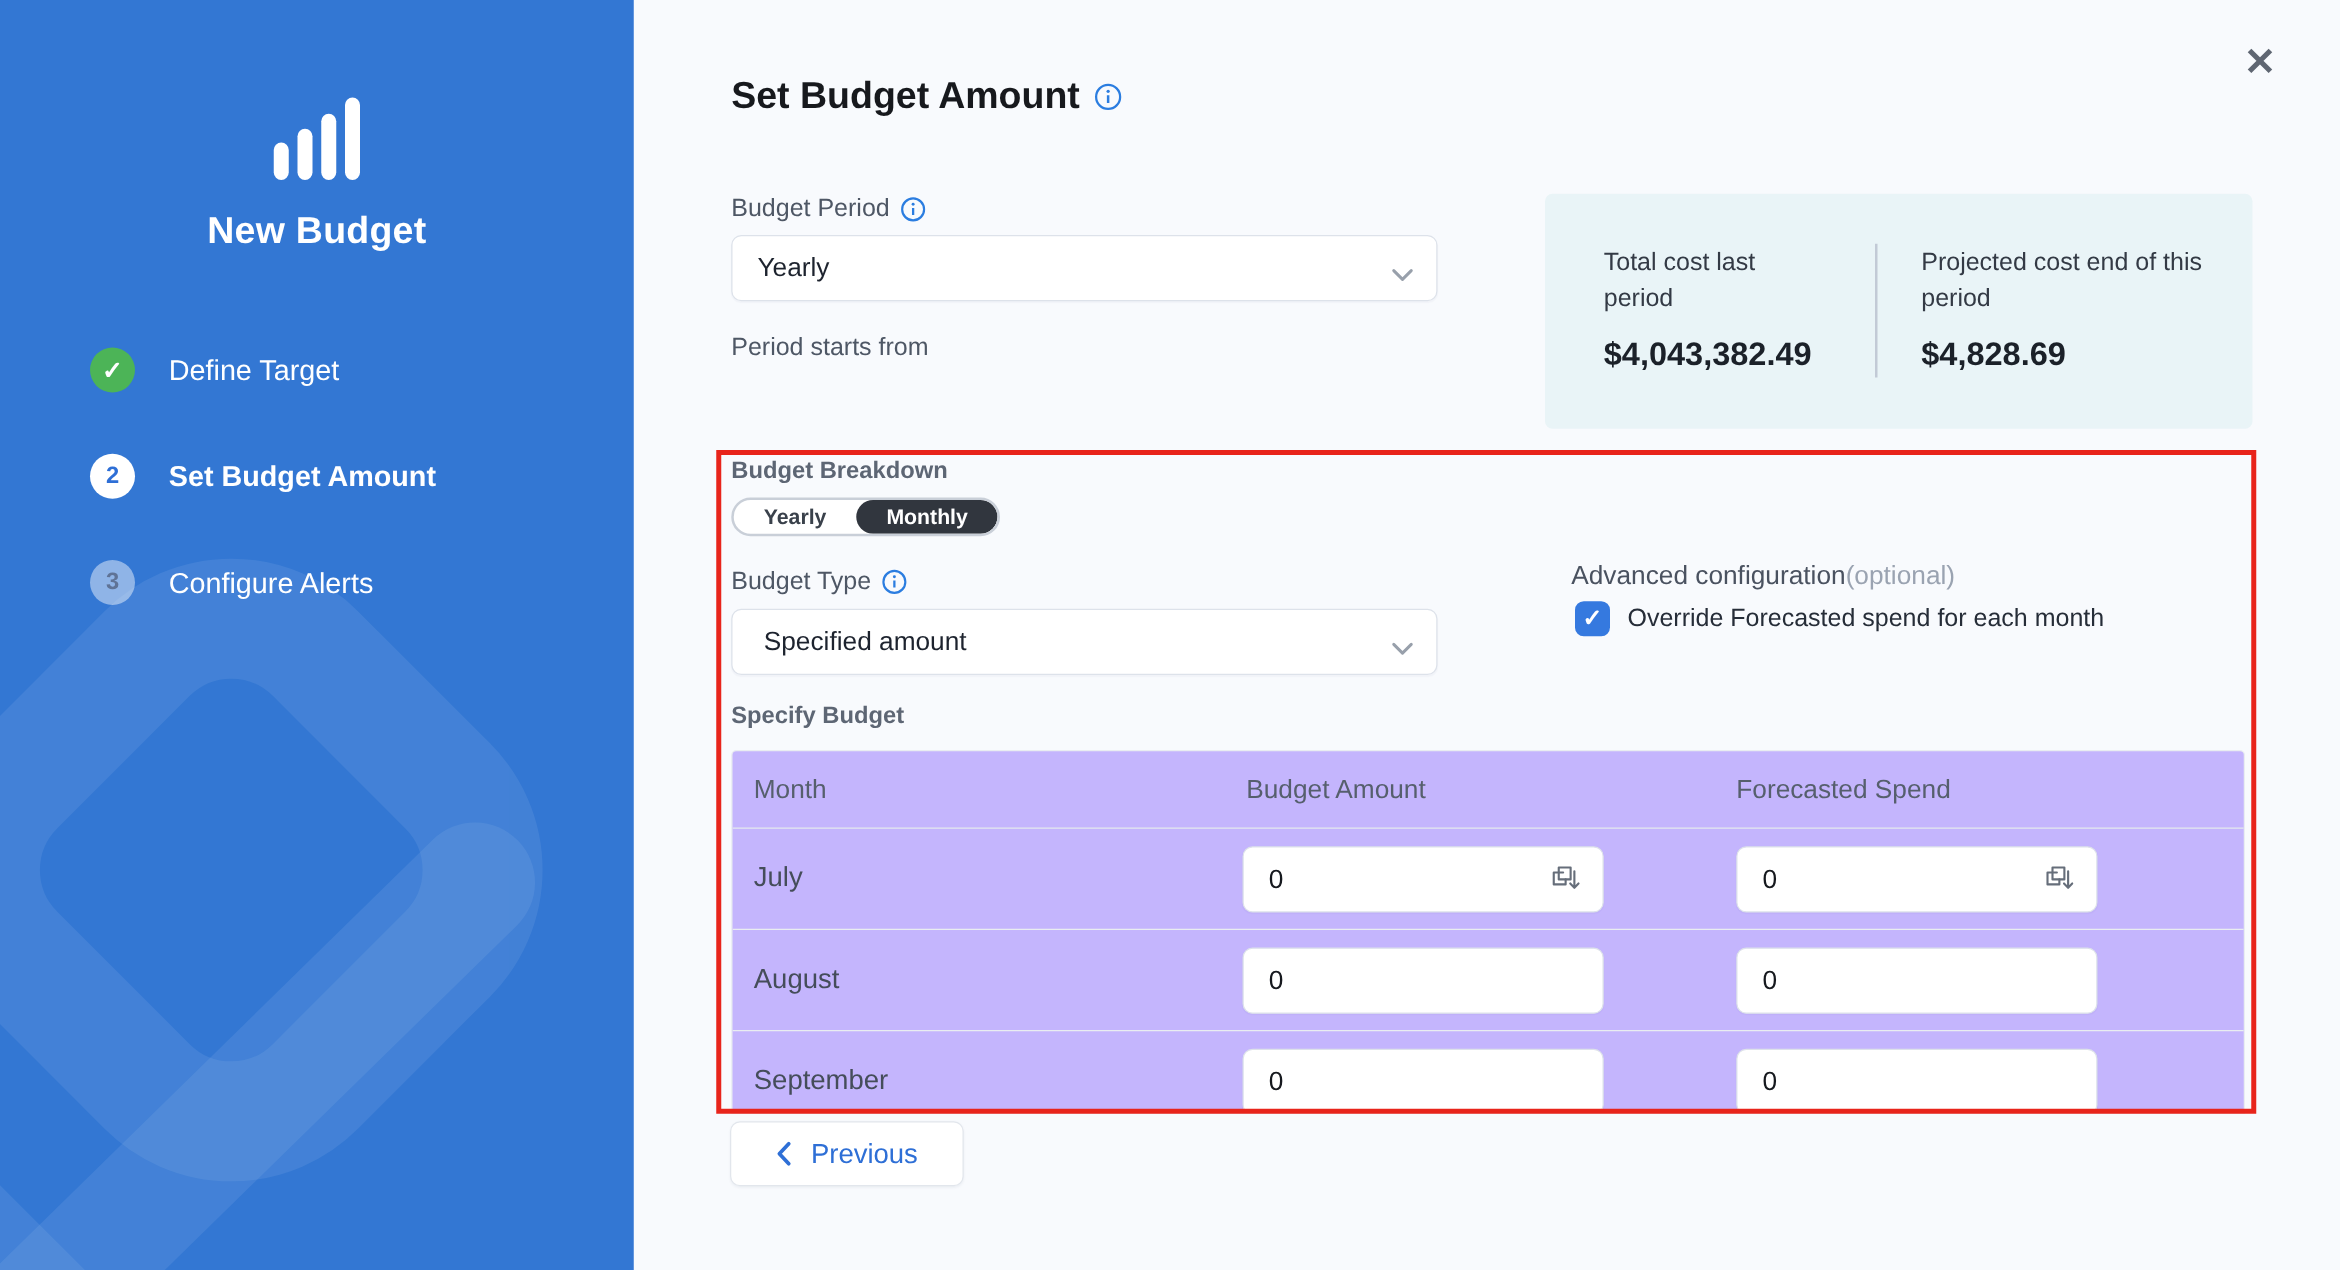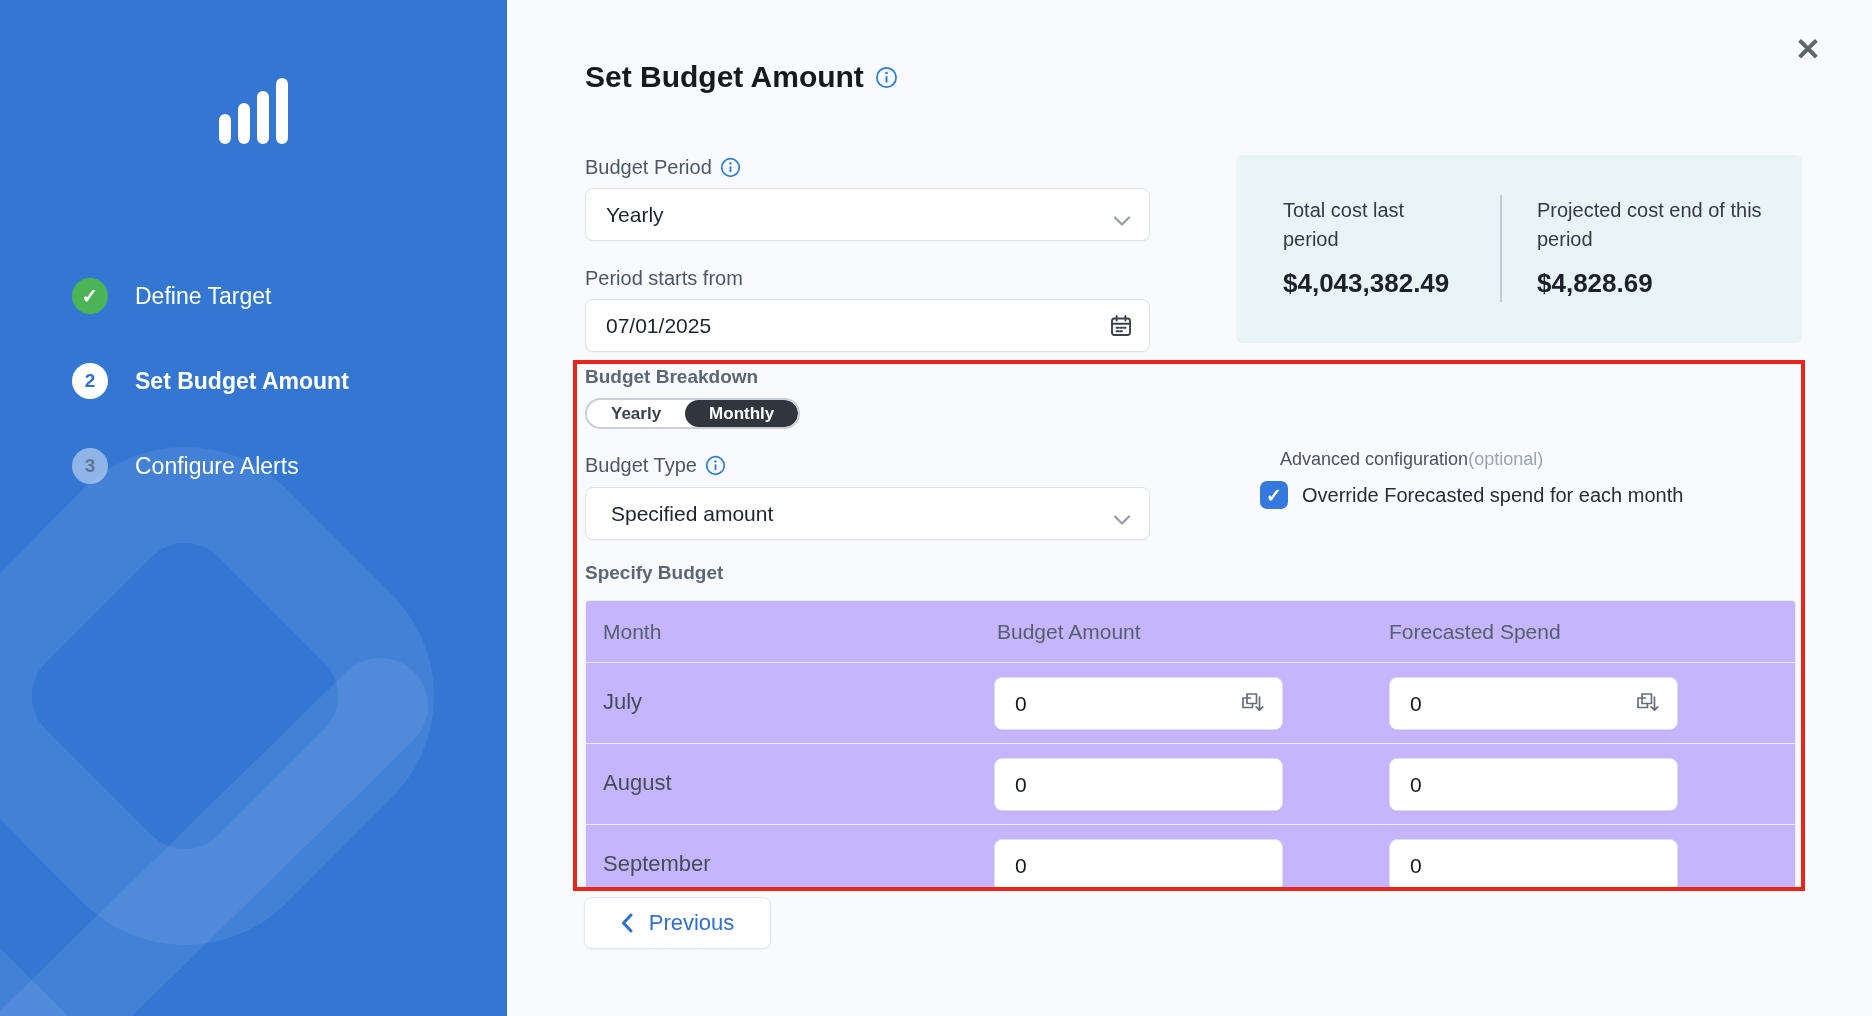--- a/index.html
+++ b/index.html
@@ -58,21 +58,21 @@
 
   
   .toggle { position:absolute; left:78px; top:398px; height:31px; display:flex;
     background:#fff; border:2px solid #c9cfd8; border-radius:17px; overflow:hidden; }
   .toggle .opt { height:27px; display:flex; align-items:center; justify-content:center;
     font-size:17px; font-weight:bold; cursor:pointer; padding:0 24px; }
   .toggle .opt.off { color:#3a414b; }
   .toggle .opt.on { background:#31363e; color:#fff; border-radius:15px; margin:0; }
 
   
-  .adv-title { position:absolute; left:750px; top:449px; font-size:18px; color:#4a5260;margin-left:23px; }
+  .adv-title { position:absolute; left:750px; top:449px; font-size:21px; color:#4a5260; }
   .adv-title .opt-suffix { color:#9aa3b1; }
   .checkbox-row { position:absolute; left:753px; top:481px; display:flex; align-items:center; gap:14px; cursor:pointer;}
   .checkbox { width:28px; height:28px; border-radius:7px; background:#3579df; color:#fff;
     font-size:19px; font-weight:bold; display:flex; align-items:center; justify-content:center; }
   .checkbox-label { font-size:20px; color:#262d38; }
 
   
   .panel { position:absolute; left:78px; top:600px; width:1211px; height:291px;
     background:#c4b5fd; border:1px solid #e9edf1; border-radius:4px 4px 0 0; overflow:hidden; }
   .t-head { position:relative; height:62px; border-bottom:1px solid #e4e9ee;
@@ -115,20 +115,21 @@
         <path d="M330 760 L140 570"></path>
       </g>
     </svg>
 
     <div class="logo">
       <i style="height:30px"></i>
         <i style="height:41px"></i>
         <i style="height:53px"></i>
         <i style="height:66px"></i>
     </div>
+    <div class="side-title">New Budget</div>
 
     <div class="steps">
       <div class="step">
         <span class="step-circle done">✓</span>
         <span class="step-label">Define Target</span>
       </div>
       <div class="step current">
         <span class="step-circle current">2</span>
         <span class="step-label">Set Budget Amount</span>
       </div>
@@ -181,36 +182,20 @@
       <div class="divider"></div>
       <div class="col2">
         <div class="s-label">Projected cost end of this period</div>
         <div class="s-value">$4,828.69</div>
       </div>
     </div>
 
     <div class="field-label" style="left:78px; top:267px;">
       <span>Period starts from</span>
     </div>
-    <div class="text-input" style="left:78px; top:299px;">
-      <span class="sel-text">07/01/2025</span>
-      <span class="cal">
-        <svg width="24" height="24" viewBox="0 0 24 24" fill="none" stroke="#3b424d" stroke-width="1.9" stroke-linecap="round">
-          <rect x="3" y="4.5" width="18" height="16.5" rx="2.5"></rect>
-            <line x1="7.6" y1="2" x2="7.6" y2="6.6"></line>
-            <line x1="16.4" y1="2" x2="16.4" y2="6.6"></line>
-            <line x1="3" y1="9.8" x2="21" y2="9.8"></line>
-            <line x1="7.5" y1="13.8" x2="9.5" y2="13.8"></line>
-            <line x1="11" y1="13.8" x2="13" y2="13.8"></line>
-            <line x1="14.6" y1="13.8" x2="16.6" y2="13.8"></line>
-            <line x1="7.5" y1="17.2" x2="9.5" y2="17.2"></line>
-            <line x1="11" y1="17.2" x2="13" y2="17.2"></line>
-        </svg>
-      </span>
-    </div>
 
     <div class="red-rect"></div>
 
     <div class="bold-label" style="left:78px; top:366px;">Budget Breakdown</div>
     <div class="toggle">
       <span class="opt off">Yearly</span>
       <span class="opt on">Monthly</span>
     </div>
 
     <div class="field-label" style="left:78px; top:454px;">

